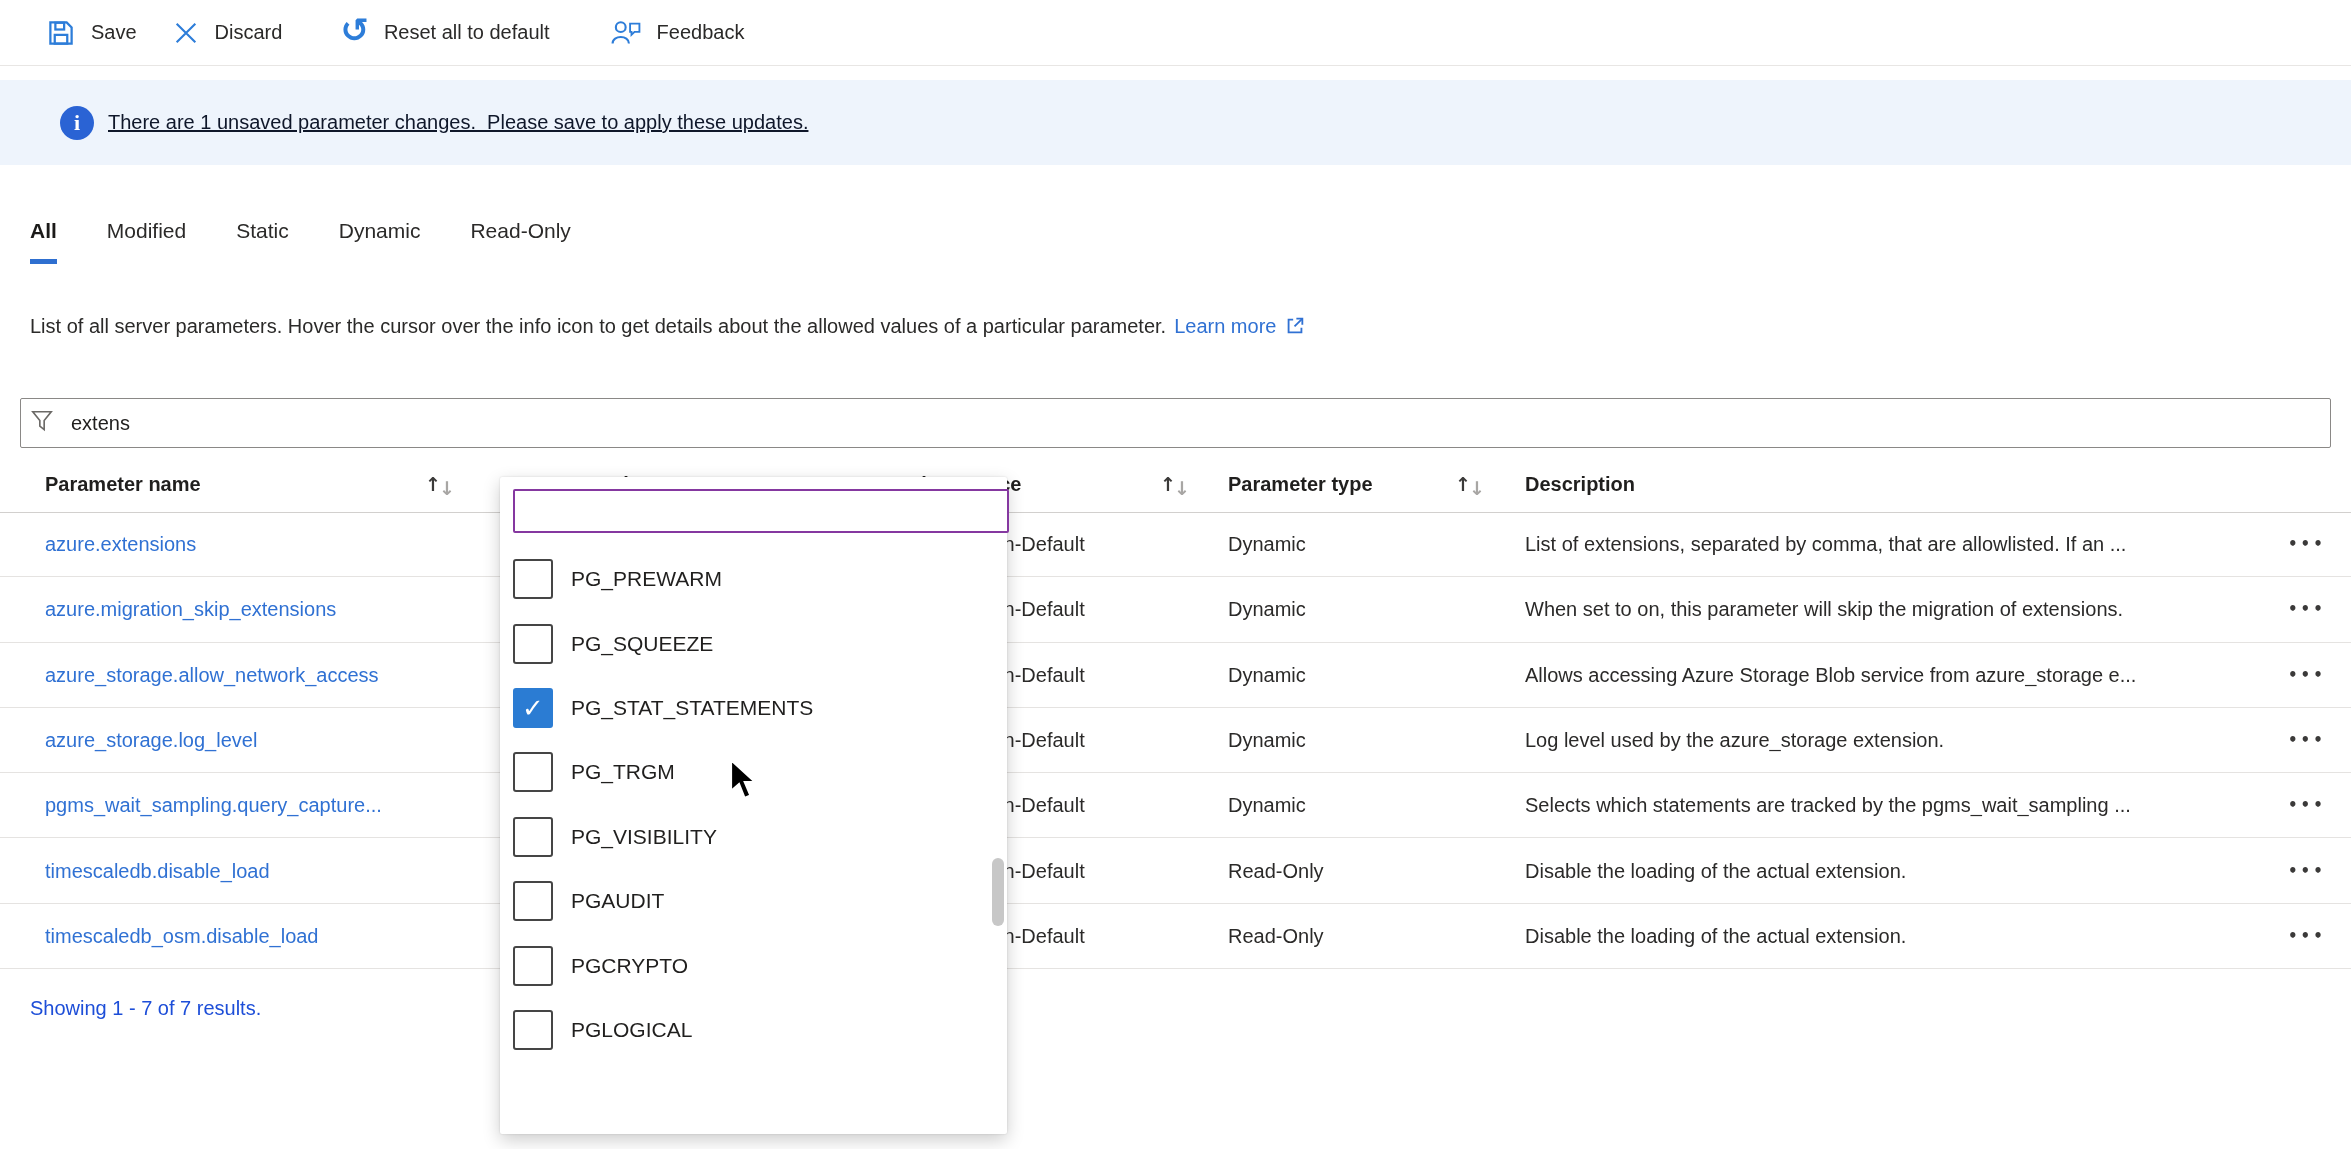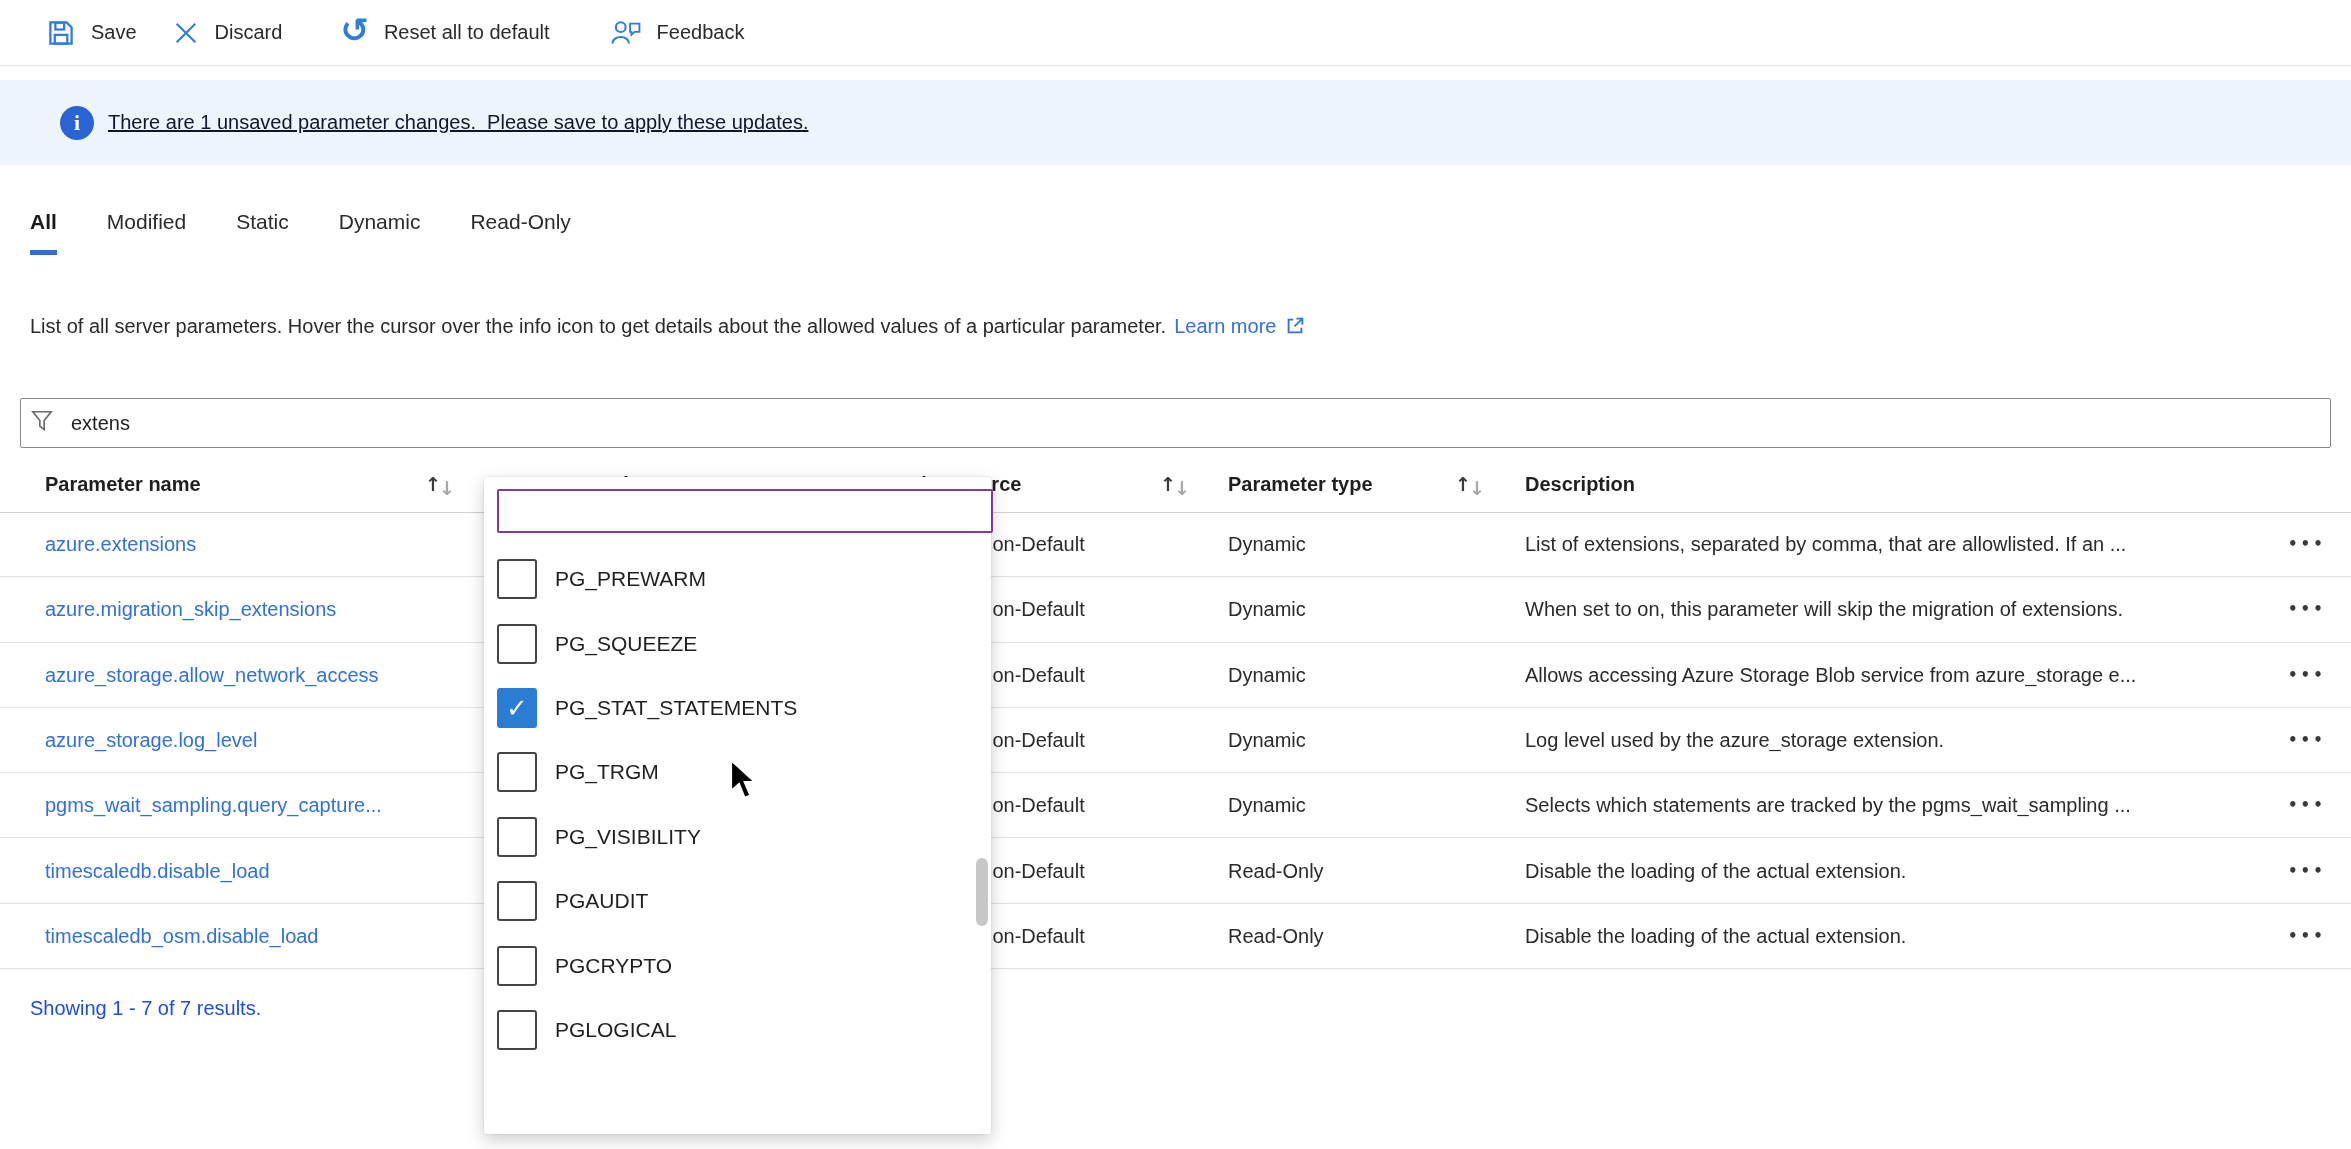--- a/index.html
+++ b/index.html
@@ -17,21 +17,21 @@
 
   
   .banner{position:absolute;top:80px;left:0;width:100%;height:85px;background:#eef4fc;
           display:flex;align-items:center;padding-left:60px;box-sizing:border-box;}
   .info-circle{width:34px;height:34px;border-radius:50%;background:#2a63d4;color:#fff;
                display:flex;align-items:center;justify-content:center;font-weight:bold;font-size:22px;
                font-family:"Liberation Serif","DejaVu Serif",serif;flex:0 0 34px;}
   .banner-text{margin-left:14px;color:#0f172a;white-space:pre-wrap;text-decoration:underline;}
 
   
-  .tabs{position:absolute;top:210px;left:30px;display:flex;justify-content:center;}
+  .tabs{position:absolute;top:219px;left:30px;display:flex;justify-content:center;}
   .tab{margin-right:50px;padding-bottom:16px;font-size:21px;color:#2b2a29;cursor:pointer;
        border-bottom:5px solid transparent;}
   .tab.active{font-weight:bold;color:#1b1a19;border-bottom-color:#2e6fd0;}
 
   
   .intro{position:absolute;top:313px;left:30px;font-size:20px;color:#2b2a29;display:flex;align-items:center;gap:8px;}
   .link{color:#3071d3;cursor:pointer;text-decoration:none;}
   .ext-icon{position:relative;top:2px;}
 
   
@@ -55,21 +55,21 @@
   .c-source{left:978px;}
   .c-type{left:1228px;}
   .c-desc{left:1525px;max-width:740px;overflow:hidden;}
   .c-more{left:2288px;font-size:15px;font-weight:bold;letter-spacing:3px;color:#3b3a39;cursor:pointer;
           font-family:"DejaVu Sans",sans-serif;}
   .h-name{left:45px;} .h-value{left:600px;} .h-source{left:898px;} .h-type{left:1228px;} .h-desc{left:1525px;}
   .s-name{left:425px;} .s-source{left:1160px;} .s-type{left:1455px;}
   .footer{position:absolute;top:997px;left:30px;color:#1d4ed8;text-align:center;}
 
   
-  .dropdown{position:absolute;left:484px;top:477px;width:507px;height:657px;background:#fff;z-index:10;
+  .dropdown{position:absolute;left:500px;top:477px;width:507px;height:657px;background:#fff;z-index:10;
             border-radius:2px;box-shadow:0 0 2px rgba(0,0,0,.15),0 6px 18px rgba(0,0,0,.2);}
   .dd-input{position:absolute;left:13px;top:12px;width:476px;height:40px;box-sizing:content-box;
             border:2px solid #8538a0;border-radius:2px;outline:none;font-size:20px;padding:0 8px;
             font-family:"Liberation Sans","DejaVu Sans",sans-serif;}
   .dd-list{position:absolute;left:0;top:70px;width:100%;}
   .opt{height:64.4px;display:flex;align-items:center;cursor:pointer;}
   .cb{width:40px;height:40px;box-sizing:border-box;border:2px solid #454545;border-radius:3px;margin-left:13px;
       display:flex;align-items:center;justify-content:center;flex:0 0 40px;background:#fff;}
   .cb .check{display:none;color:#fff;font-size:26px;font-weight:bold;line-height:1;
              font-family:"DejaVu Sans",sans-serif;}

